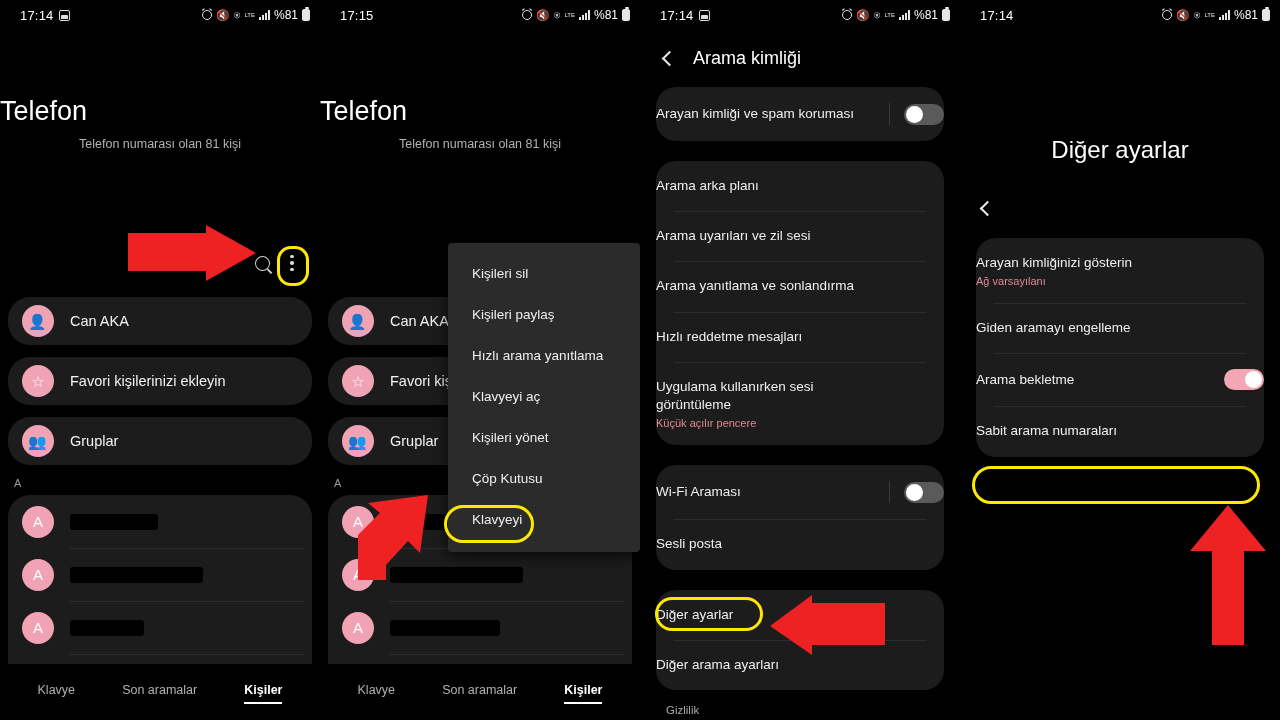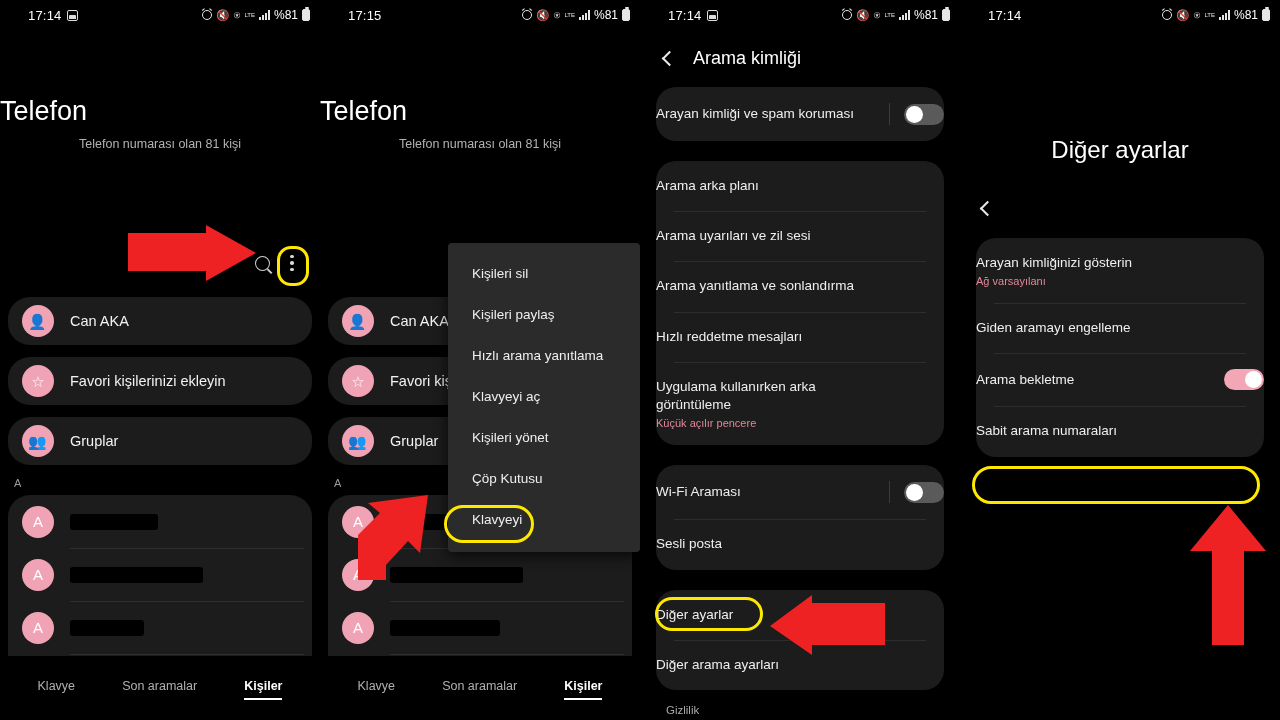--- a/index.html
+++ b/index.html
@@ -10,21 +10,21 @@
   }
   .screen { position: relative; width: 1280px; height: 720px; background: #000; }
   .panel { position: absolute; top: 0; height: 720px; width: 320px; overflow: hidden; background: #000; }
   .p1 { left: 0; }
   .p2 { left: 320px; }
   .p3 { left: 640px; }
   .p4 { left: 960px; }
 
   
   .statusbar {
-    position: absolute; top: 0; left: 16px; right: 0; height: 30px;
+    position: absolute; top: 0; left: 8px; right: 0; height: 30px;
     display: flex; align-items: center; justify-content: space-between;
     padding: 0 10px 0 12px; color: #fff;
   }
   .sb-time { font-size: 13px; letter-spacing: .2px; }
   .sb-left { display: flex; align-items: center; gap: 5px; }
   .sb-right { display: flex; align-items: center; gap: 4px; }
   .sb-batt-txt { font-size: 12px; }
   .sig { display: inline-flex; align-items: flex-end; gap: 1px; height: 10px; }
   .sig i { width: 2px; background: #e6e6e6; display: block; }
   .sig i:nth-child(1){height:3px}.sig i:nth-child(2){height:5px}
@@ -71,21 +71,21 @@
   .c-name { color: #f2f2f2; font-size: 14.5px; margin-left: 16px; white-space: nowrap; }
   .sec-letter { color: #9a9a9a; font-size: 11px; margin: 4px 0 6px 14px; }
   .list-card { margin: 0 8px; background: #1c1c1c; border-radius: 22px; overflow: hidden; }
   .list-row { height: 53px; display: flex; align-items: center; padding: 0 14px; position: relative; }
   .list-row + .list-row:before {
     content:""; position: absolute; left: 62px; right: 8px; top: 0; height: 1px; background: #2e2e2e;
   }
   .redact { height: 16px; background: #000; border-radius: 3px; margin-left: 16px; }
 
   .bottomnav {
-    position: absolute; bottom: 0; left: 0; right: 0; height: 64px; background: #000;
+    position: absolute; bottom: 0; left: 0; right: 0; height: 56px; background: #000;
     display: flex; align-items: center; justify-content: space-around; padding: 0 14px;
   }
   .nav-item { color: #b0b0b0; font-size: 12.5px; position: relative; padding-bottom: 5px; }
   .nav-item.active { color: #fff; font-weight: bold; }
   .nav-item.active:after {
     content: ""; position: absolute; left: 0; right: 0; bottom: -2px; height: 2px; background: #fff;
   }
 
   
   .dropdown {
@@ -371,21 +371,21 @@
           <span class="srow-label">Arama uyarıları ve zil sesi</span>
         </div>
         <div class="srow">
           <span class="srow-label">Arama yanıtlama ve sonlandırma</span>
         </div>
         <div class="srow">
           <span class="srow-label">Hızlı reddetme mesajları</span>
         </div>
         <div class="srow">
           <span>
-            <span class="srow-label" style="display:block;max-width:215px">Uygulama kullanırken arka görüntüleme</span>
+            <span class="srow-label" style="display:block;max-width:215px">Uygulama kullanırken sesi görüntüleme</span>
             <span class="srow-sub" style="display:block">Küçük açılır pencere</span>
           </span>
         </div>
       </div>
 
       <div class="card-gap"></div>
 
       <div class="card">
         <div class="srow">
           <span class="srow-label">Wi-Fi Araması</span>

